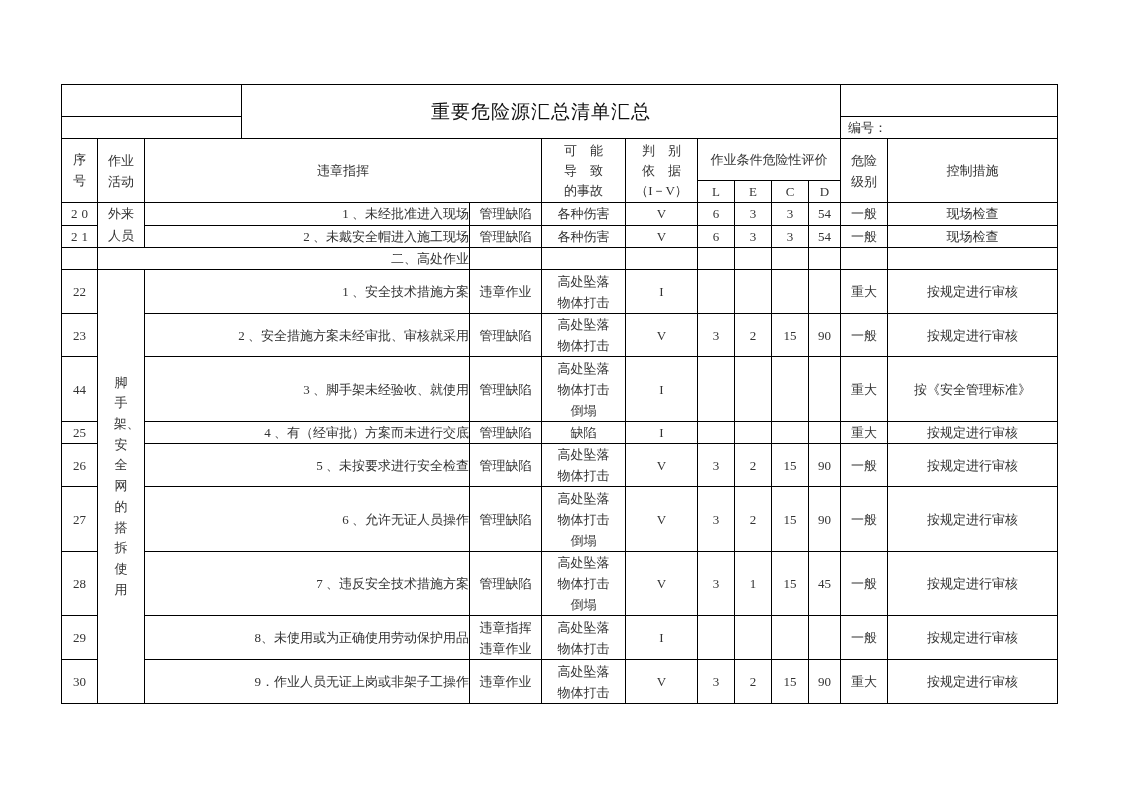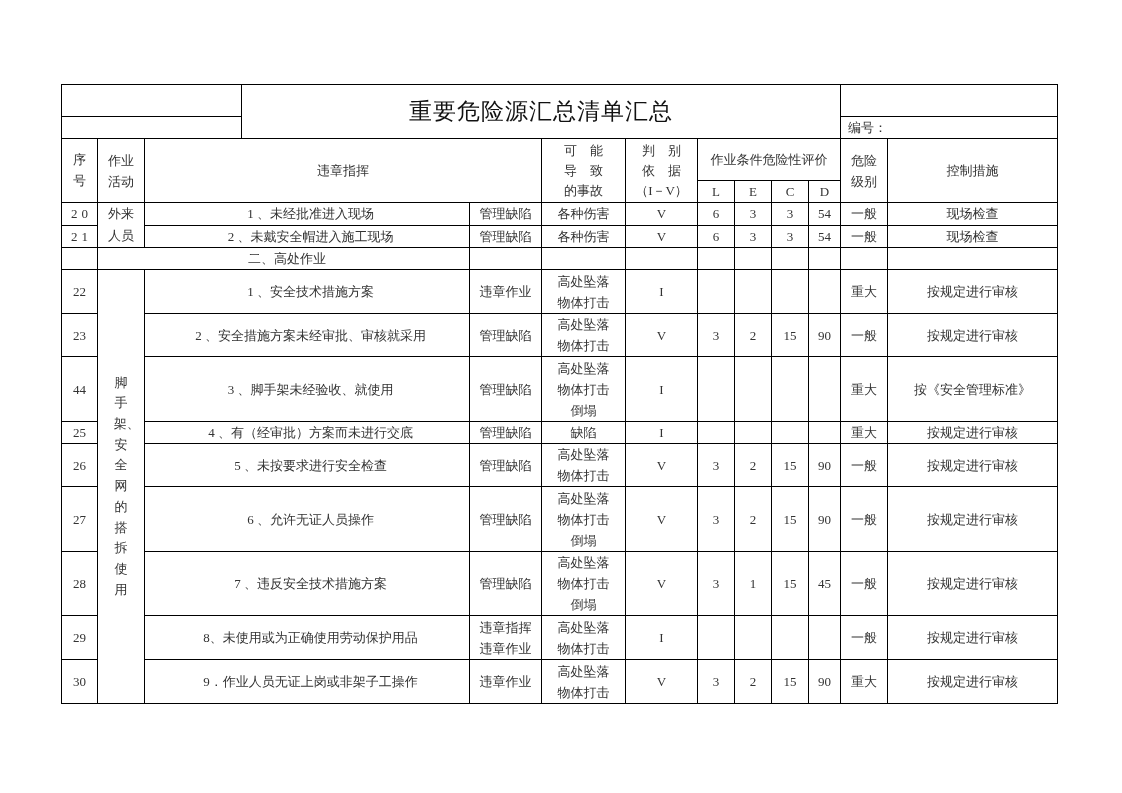--- a/index.html
+++ b/index.html
@@ -8,24 +8,24 @@
       position: absolute; left: 61px; top: 84px;
       border-collapse: collapse; table-layout: fixed; width: 997px;
       font-family: "Liberation Serif", "DejaVu Serif", serif;
       font-size: 13px; color: #333333;
     }
     .sheet td {
       border: 1px solid #000000; padding: 0; vertical-align: middle;
       line-height: 21px; overflow: hidden;
     }
     .c { text-align: center; }
-    .l { text-align: center; padding-left: 7px !important; }
+    .l { text-align: right; padding-left: 7px !important; }
     .pl { white-space: pre-line; margin-top: 16px; }
     .spaced { letter-spacing: 4px; text-indent: 4px; }
-    .title { font-size: 23px; color: #111111; text-align: center; letter-spacing: 1px; }
+    .title { font-size: 19px; color: #111111; text-align: center; letter-spacing: 1px; }
     .numlabel { text-align: left; padding-left: 7px !important; vertical-align: bottom !important; line-height: 20px !important; }
     .wrap1 { display: inline-block; width: 1.1em; word-break: break-all; line-height: 20.7px; }
     .wrap2 { display: inline-block; width: 2.1em; word-break: break-all; line-height: 21px; }
     .wrap2-tight { display: inline-block; width: 2.1em; word-break: break-all; line-height: 22px; text-align: center; }
     .wrap3 { display: inline-block; width: 3.1em; word-break: break-all; line-height: 20px; }
     .hdr-small { line-height: 20px !important; }
   </style>
 </head>
 <body>
 

